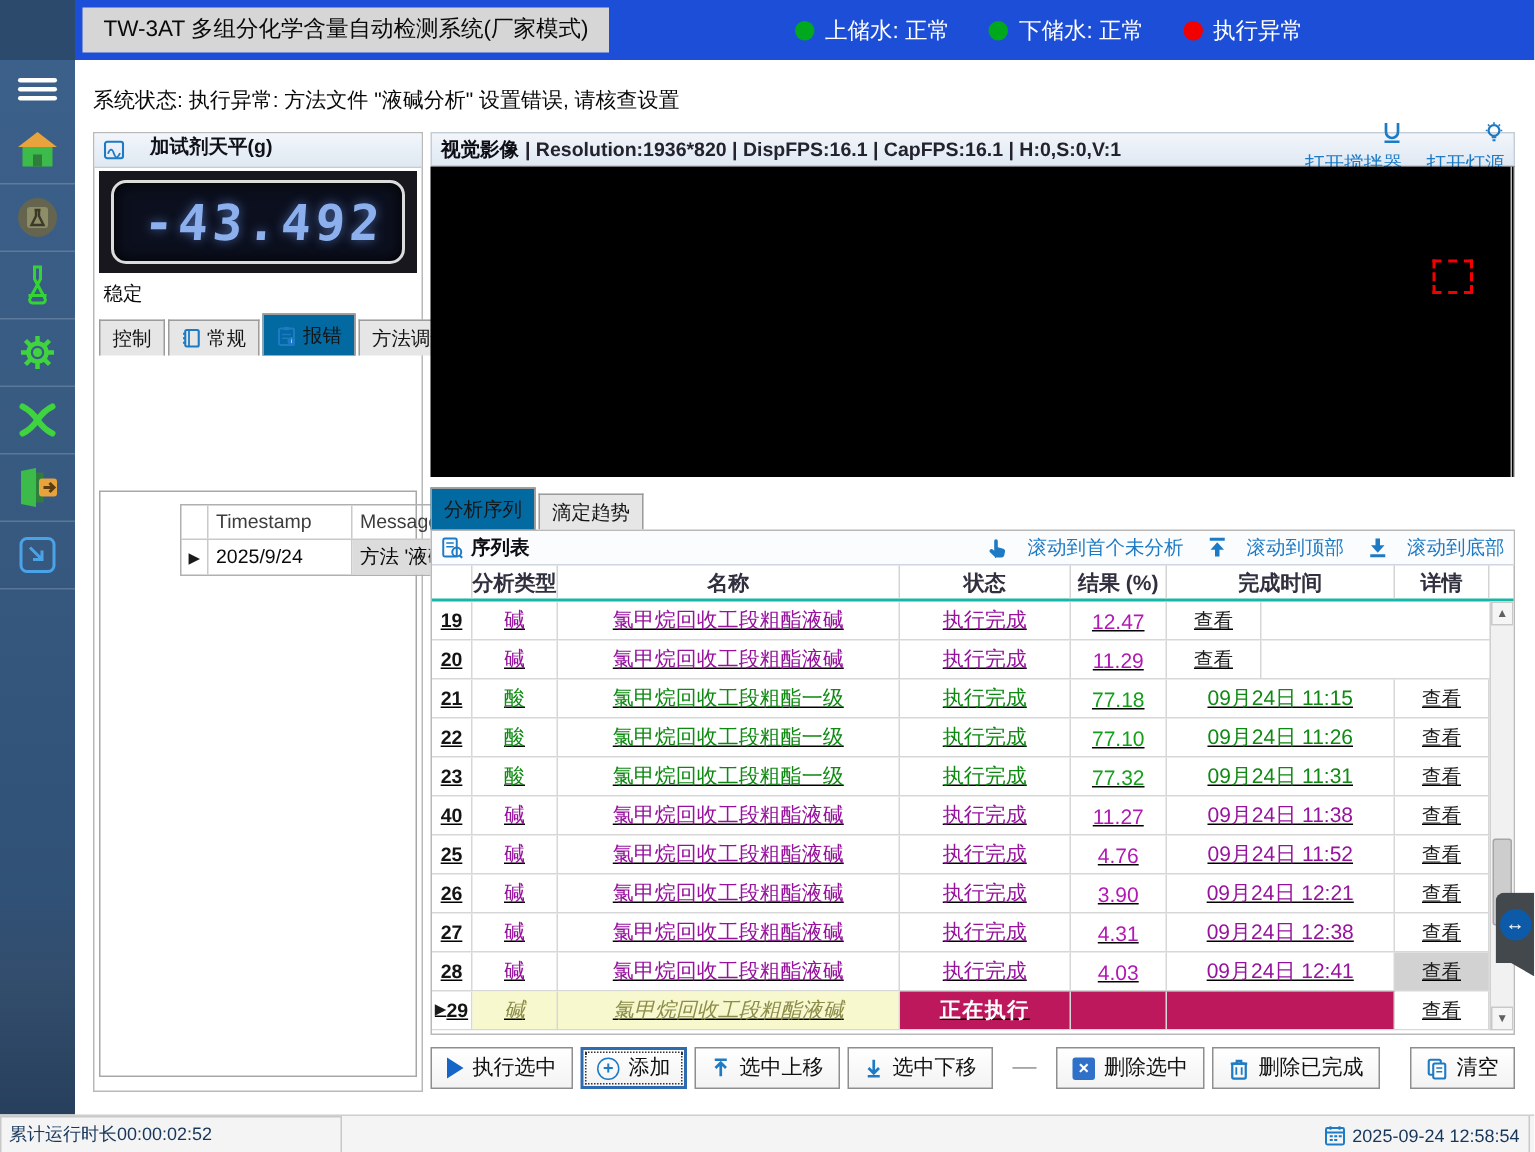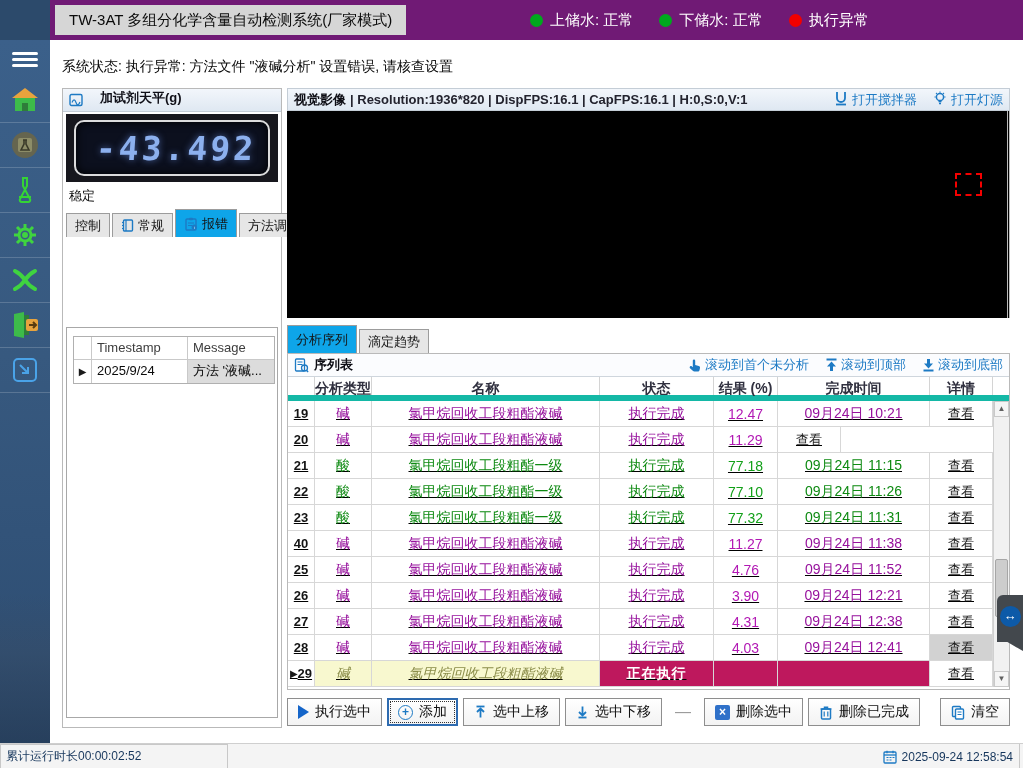--- a/index.html
+++ b/index.html
@@ -1,21 +1,21 @@
 <!DOCTYPE html>
 <html><head>
 <meta charset="utf-8">
 <style>
   * { margin:0; padding:0; box-sizing:border-box; }
   html,body { width:1023px; height:768px; overflow:hidden; }
   body { font-family:"Liberation Sans","DejaVu Sans",sans-serif; background:#fff; position:relative; }
   #app { position:absolute; inset:0; width:1023px; height:768px; background:#fff; }
 
   
-  .titlebar { position:absolute; left:0; top:0; width:1023px; height:40px; background:#701a75; }
+  .titlebar { position:absolute; left:0; top:0; width:1023px; height:40px; background:#1d4ed8; }
   .corner { position:absolute; left:0; top:0; width:50px; height:40px; background:#2c4a6b; }
   .title-chip { position:absolute; left:55px; top:5px; height:30px; line-height:30px; padding:0 14px;
                 background:#d6d6d6; color:#0a0a0a; font-size:15px; white-space:nowrap; }
   .indicators { position:absolute; left:530px; top:0; height:40px; display:flex; align-items:center; gap:26px; }
   .ind { display:flex; align-items:center; gap:7px; color:#fff; font-size:15px; white-space:nowrap; }
   .dot { width:13px; height:13px; border-radius:50%; display:inline-block; }
 
   
   .sidebar { position:absolute; left:0; top:40px; width:50px; height:703px;
              background:linear-gradient(180deg,#3b608a 0%,#37597f 45%,#325379 70%,#2d4c70 100%); }
@@ -41,53 +41,53 @@
   .lcd-wrap { margin:2px 3px; height:68px; background:#17171d; display:flex; align-items:center; justify-content:center; }
   .lcd { width:196px; height:56px; background:#0c101e; border:2px solid #dcdcdc; border-radius:10px;
          box-shadow:inset 0 0 10px #000; display:flex; align-items:center; justify-content:flex-end; padding-right:12px; }
   .lcd .val { font-family:"DejaVu Sans Mono",monospace; font-weight:bold; font-size:33px; color:#8cb0ee;
               letter-spacing:3px; transform:skewX(-4deg); text-shadow:0 0 7px rgba(110,150,240,.6); }
   .stable { font-size:13px; color:#0a0a0a; padding:3px 6px 4px; }
   .tabs { display:flex; align-items:flex-end; padding-left:3px; height:28px; }
   .tab { display:flex; align-items:center; gap:4px; height:24px; padding:0 8px; background:#e6e6e6;
          border:1px solid #9c9c9c; border-bottom:none; margin-right:2px; font-size:13px; color:#151515;
          white-space:nowrap; cursor:pointer; }
-  .tab.active { background:#0ea5e9; height:28px; font-weight:normal; position:relative; z-index:2; }
+  .tab.active { background:#0369a1; height:28px; font-weight:normal; position:relative; z-index:2; }
   .tabpage { position:absolute; left:3px; right:3px; border:1px solid #a8a8a8; background:#fff; }
-  #ctrl-page { top:238px; bottom:9px; }
+  #ctrl-page { top:238px; bottom:9px;padding-left:47px; }
   .errtable { margin:8px 0 0 6px; width:202px; border:1px solid #b0b0b0; font-size:13px; color:#3d3d3d; }
   .errtable .tr { display:flex; height:23px; line-height:22px; border-bottom:1px solid #c9c9c9; }
   .errtable .tr:last-child { border-bottom:none; }
   .errtable .c0 { width:18px; border-right:1px solid #c9c9c9; text-align:center; }
   .errtable .c1 { width:96px; border-right:1px solid #c9c9c9; padding-left:5px; }
   .errtable .c2 { width:86px; padding-left:5px; overflow:hidden; white-space:nowrap; }
   .errtable .row .c1 { color:#0a0a0a; }
   .errtable .row .c2 { background:#dcdcdc; color:#0a0a0a; }
   .mark { color:#1a1a1a; font-size:10px; }
 
   
   #video-head { position:absolute; left:287px; top:88px; width:723px; height:23px;
                 background:linear-gradient(180deg,#f2f6fb 0%,#dfe8f2 100%); border:1px solid #c4cdd6;
                 display:flex; align-items:center; font-size:13px; padding:0 6px; gap:4px; }
   #video-head .vt { font-weight:bold; color:#0d0d14; }
   #video-head .vi { font-weight:bold; color:#23232e; }
   .headlinks { margin-left:auto; display:flex; gap:16px; }
-  .hlink { color:#1d7ac4; display:flex; align-items:flex-start; gap:4px; cursor:pointer; white-space:nowrap; }
+  .hlink { color:#1d7ac4; display:flex; align-items:flex-end; gap:4px; cursor:pointer; white-space:nowrap;flex-direction:column; }
   #video { position:absolute; left:287px; top:111px; width:723px; height:207px; background:#000;
            border-right:3px double #bbb; }
   #roi { position:absolute; left:668px; top:62px; width:27px; height:23px; border:2px dashed #f40000; }
 
   
   #seq-tabs { position:absolute; left:287px; top:329px; height:24px; display:flex; align-items:flex-end; }
   #seq-panel { left:287px; top:353px; width:723px; height:337px; }
   .seqhead { height:23px; background:#fbfcfe; border-bottom:1px solid #cfd6dd; display:flex; align-items:center;
              gap:5px; padding:0 6px; font-size:13px; }
   .seqhead .st { font-weight:bold; color:#0d0d14; }
-  .slink { color:#1d7ac4; font-size:13px; display:flex; align-items:center; gap:3px; cursor:pointer; white-space:nowrap; }
-  .colhead { display:flex; height:24px; border-bottom:6px solid #14b8a6; font-size:14px; font-weight:bold;
+  .slink { color:#1d7ac4; font-size:13px; display:flex; align-items:center; gap:13px; cursor:pointer; white-space:nowrap; }
+  .colhead { display:flex; height:24px; border-bottom:2px solid #14b8a6; font-size:14px; font-weight:bold;
              color:#30303f; align-items:center; }
   .colhead .hc { text-align:center; border-right:1px solid #d4d4d4; height:100%; line-height:23px; }
   .rows { position:relative; height:286px; overflow:hidden;text-decoration:underline; }
   .trow { display:flex; height:26px; font-size:14px; align-items:stretch; border-bottom:1px solid #d7d7d7; cursor:default; }
   .tc { border-right:1px solid #d7d7d7; display:flex; align-items:center; justify-content:center;
         overflow:hidden; white-space:nowrap; }
   .cw0{width:27px;} .cw1{width:57px;} .cw2{width:228px;} .cw3{width:114px;} .cw4{width:64px;} .cw5{width:152px;} .cw6{width:63px;}
   .num { color:#141414; font-weight:bold; font-size:13px; }
   .r-purple .v { color:#97129d; } .r-purple .res { color:#b218b4; }
   .r-green .v { color:#0e8a12; } .r-green .res { color:#12a018; }
@@ -378,21 +378,20 @@
       </div>
     <div class="rows" id="seq-rows">
         <div class="trow r-purple">
           <div class="tc cw0">
             <span class="num">19</span>
           </div>
           <div class="tc cw1 v">碱</div>
           <div class="tc cw2 v">氯甲烷回收工段粗酯液碱</div>
           <div class="tc cw3 v">执行完成</div>
           <div class="tc cw4 res">12.47</div>
-          <div class="tc cw5 v">09月24日 10:21</div>
           <div class="tc cw6 detail">查看</div>
         </div>
         <div class="trow r-purple">
           <div class="tc cw0">
             <span class="num">20</span>
           </div>
           <div class="tc cw1 v">碱</div>
           <div class="tc cw2 v">氯甲烷回收工段粗酯液碱</div>
           <div class="tc cw3 v">执行完成</div>
           <div class="tc cw4 res">11.29</div>

